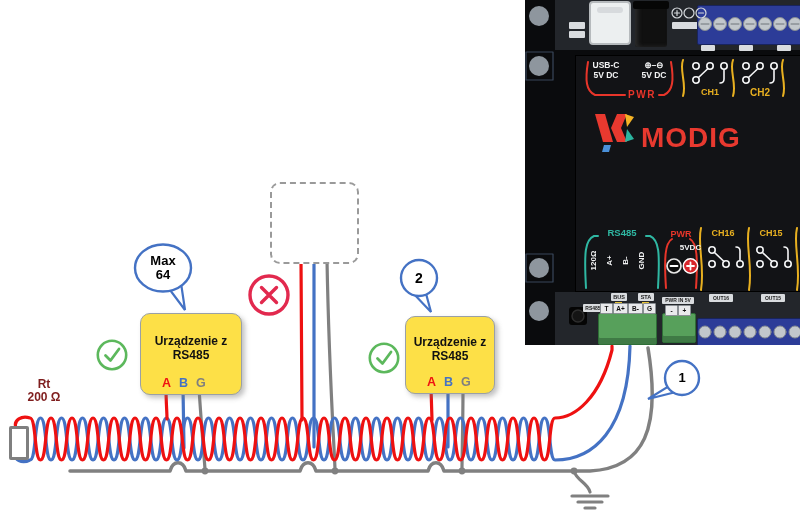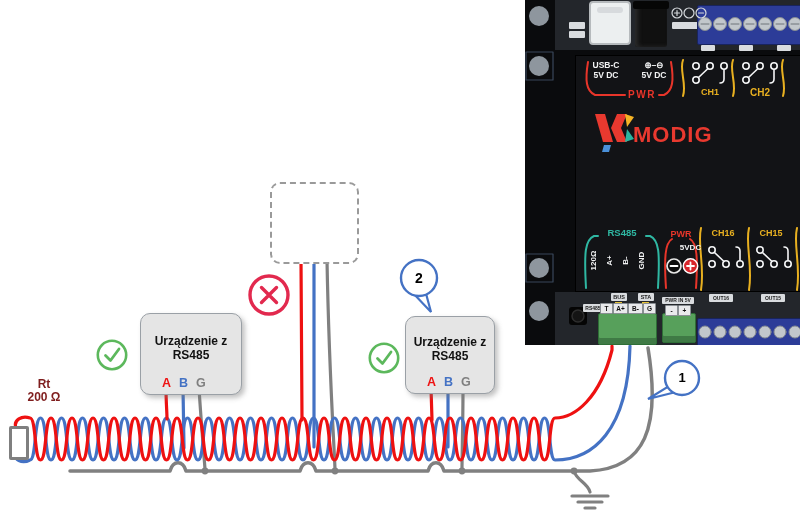--- a/index.html
+++ b/index.html
@@ -1,20 +1,20 @@
 <!DOCTYPE html>
 <html><head>
 <meta charset="utf-8">
 <style>
   html,body{margin:0;padding:0;background:#fff;}
   .canvas{position:relative;width:800px;height:523px;background:#fff;overflow:hidden;
           font-family:"Liberation Sans",sans-serif;}
   .abs{position:absolute;}
   
-  .device{position:absolute;background:#e5e5e5;border:1.6px solid #9aa0a6;border-radius:10px;
+  .device{position:absolute;background:#fde047;border:1.6px solid #9aa0a6;border-radius:10px;
           box-shadow:3px 3px 5px rgba(120,120,120,.45);}
   .device .title{margin-top:20px;text-align:center;font-weight:bold;font-size:12px;
                  line-height:14px;color:#111;padding:0 8px;}
   .device .pins{position:absolute;left:21px;bottom:4px;display:flex;gap:8px;
                 font-weight:bold;font-size:12.5px;}
   .pin-a{color:#ee1111;width:9px;text-align:center;}
   .pin-b{color:#4472c4;width:9px;text-align:center;}
   .pin-g{color:#7f7f7f;width:9px;text-align:center;}
   .callout-text{position:absolute;font-weight:bold;color:#000;text-align:center;}
   .rt-label{position:absolute;left:12px;top:378px;width:64px;text-align:center;
@@ -217,21 +217,21 @@
       <div>USB-C</div>
         <div>5V DC</div>
     </div>
     <div class="pcb-txt" style="left:108px;top:60px;width:42px;font-size:8.5px;line-height:10px;">
       <div>⊕–⊖</div>
         <div>5V DC</div>
     </div>
     <div class="pcb-txt" style="left:100px;top:89px;width:34px;font-size:10px;letter-spacing:1.5px;color:#e8352a;">PWR</div>
     <div class="pcb-txt" style="left:168px;top:87px;width:34px;font-size:9px;color:#e8b020;">CH1</div>
     <div class="pcb-txt" style="left:218px;top:87px;width:34px;font-size:10px;color:#e8b020;">CH2</div>
-    <div class="pcb-txt" style="left:108px;top:122px;width:100px;text-align:left;font-size:22px;letter-spacing:1px;color:#e8392f;">MODIG</div>
+    <div class="pcb-txt" style="left:116px;top:122px;width:100px;text-align:left;font-size:28px;letter-spacing:1px;color:#e8392f;">MODIG</div>
     <div class="pcb-txt" style="left:73px;top:227px;width:48px;font-size:9.5px;color:#2fb8a3;">RS485</div>
     <div class="pcb-txt rot" style="left:53px;top:256px;width:30px;font-size:8px;">120Ω</div>
     <div class="pcb-txt rot" style="left:69px;top:256px;width:30px;font-size:8px;">A+</div>
     <div class="pcb-txt rot" style="left:85px;top:256px;width:30px;font-size:8px;">B-</div>
     <div class="pcb-txt rot" style="left:101px;top:256px;width:30px;font-size:8px;">GND</div>
     <div class="pcb-txt" style="left:141px;top:229px;width:30px;font-size:9px;color:#e8352a;">PWR</div>
     <div class="pcb-txt" style="left:141px;top:243px;width:49px;font-size:8px;">5VDC</div>
     <div class="pcb-txt" style="left:182px;top:228px;width:32px;font-size:9px;color:#e8b020;">CH16</div>
     <div class="pcb-txt" style="left:230px;top:228px;width:32px;font-size:9px;color:#e8b020;">CH15</div>
 
@@ -284,20 +284,30 @@
   <svg class="abs" width="34" height="34" style="left:367px;top:341px;" fill="none" stroke-linecap="round" stroke-linejoin="round">
     <circle cx="17" cy="17" r="14.2" stroke="#5cb85c" stroke-width="2.6" fill="#fff"></circle>
     <path d="M10.5 17.5 L15.5 22.5 L24 11" stroke="#5cb85c" stroke-width="2.8"></path>
   </svg>
 
   <svg class="abs" width="46" height="46" style="left:246px;top:272px;" fill="none" stroke-linecap="round">
     <circle cx="23" cy="23" r="19" stroke="#e2294e" stroke-width="3.4" fill="#fff"></circle>
     <path d="M15.5 15.5 L30.5 30.5 M30.5 15.5 L15.5 30.5" stroke="#e2294e" stroke-width="3.4"></path>
   </svg>
 
+  <div class="abs" style="left:130px;top:241px;width:66px;height:74px;">
+    <svg width="66" height="74" fill="none">
+      <polygon points="37,45 51,42 55,69" fill="#fff" stroke="#4472c4" stroke-width="2.2"></polygon>
+      <ellipse cx="33" cy="27" rx="28" ry="23.5" fill="#fff" stroke="#4472c4" stroke-width="2.4"></ellipse>
+    </svg>
+    <div class="callout-text" style="left:5px;top:13px;width:56px;font-size:13px;line-height:14px;">
+      <div>Max</div>
+      <div>64</div>
+    </div>
+  </div>
 
   <div class="abs" style="left:398px;top:258px;width:44px;height:58px;">
     <svg width="44" height="58" fill="none">
       <polygon points="13,33 27,32 33,54" fill="#fff" stroke="#4472c4" stroke-width="2.2"></polygon>
       <circle cx="21" cy="20" r="18" fill="#fff" stroke="#4472c4" stroke-width="2.4"></circle>
     </svg>
     <div class="callout-text" style="left:3px;top:12px;width:36px;font-size:14px;">2</div>
   </div>
 
   <div class="abs" style="left:640px;top:356px;width:62px;height:46px;">

